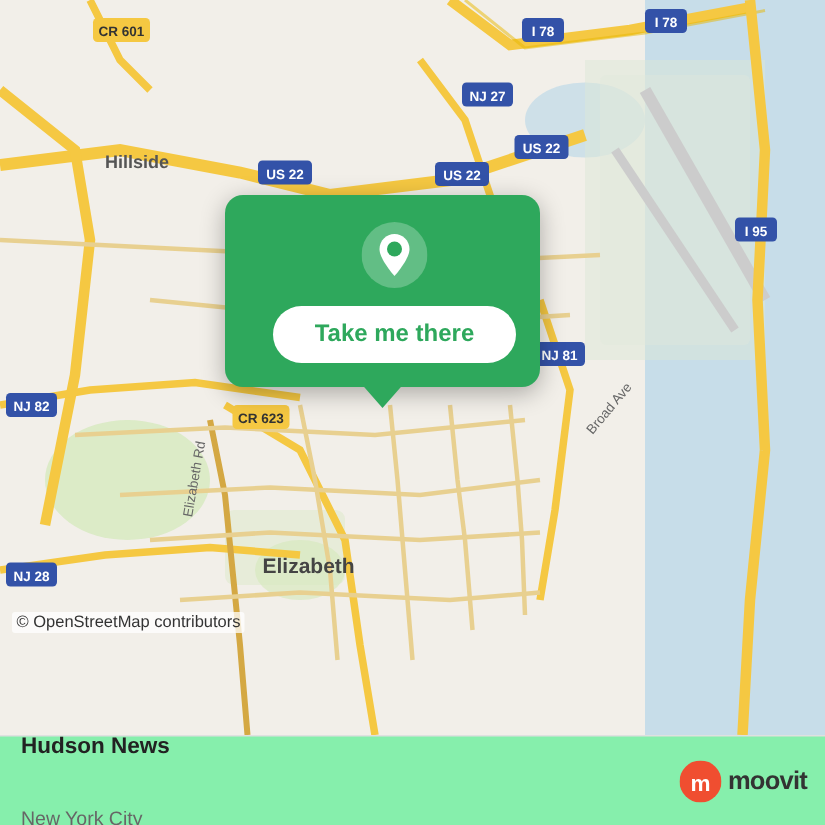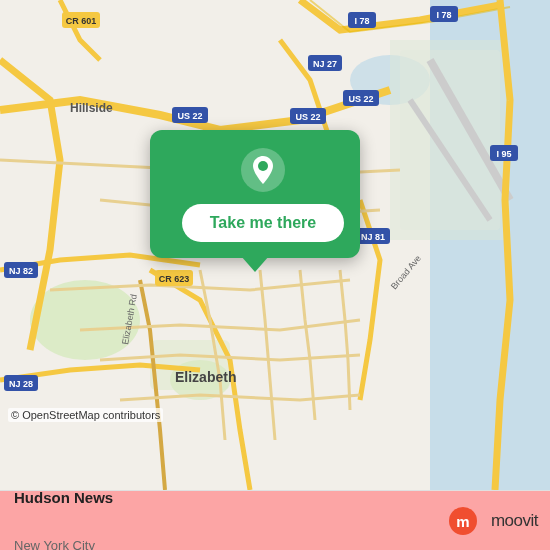--- a/index.html
+++ b/index.html
@@ -80,21 +80,21 @@
       font-size: 16px;
       font-weight: 600;
       cursor: pointer;
       white-space: nowrap;
     }
 
     
     #footer-bar {
       width: 550px;
       height: 60px;
-      background: #fca5a5;
+      background: #86efac;
       display: flex;
       align-items: center;
       justify-content: space-between;
       padding: 0 12px 0 14px;
       border-top: 1px solid #e0e0e0;
       position: absolute;
       bottom: 0;
       left: 0;
     }
 
@@ -122,24 +122,23 @@
       gap: 4px;
     }
 
     .moovit-m {
       width: 28px;
       height: 28px;
     }
 
     .moovit-text {
       font-size: 17px;
-      font-weight: 400;
+      font-weight: 700;
       color: #333;
       letter-spacing: -0.5px;
-      margin-left: 10px;
     }
 
     
     .osm-attribution {
       position: absolute;
       bottom: 68px;
       left: 8px;
       font-size: 11px;
       color: #333;
       background: rgba(255,255,255,0.75);

